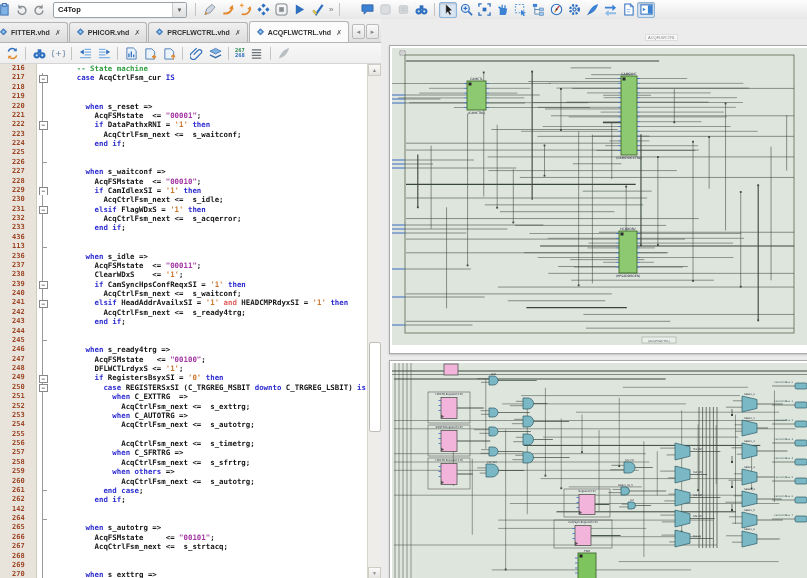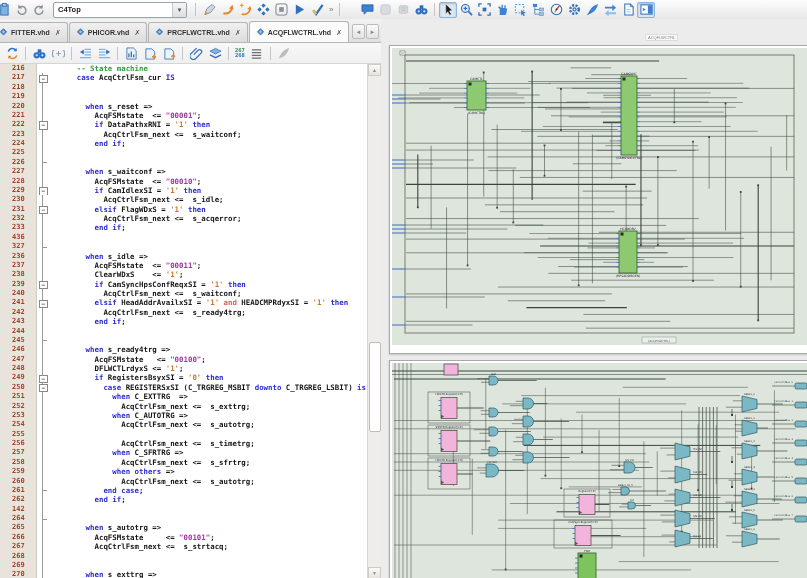--- a/index.html
+++ b/index.html
@@ -397,21 +397,21 @@
           <div class="ln"><span class="num">225</span><span class="fold vline"></span><span class="code"></span></div>
           <div class="ln"><span class="num">226</span><span class="fold vline"><span class="ftick"></span></span><span class="code"></span></div>
           <div class="ln"><span class="num">227</span><span class="fold vline"></span><span class="code">        <span class="k">when</span> s_waitconf =&gt;</span></div>
           <div class="ln"><span class="num">228</span><span class="fold vline"></span><span class="code">          AcqFSMstate  &lt;= <span class="s">"00010"</span>;</span></div>
           <div class="ln"><span class="num">229</span><span class="fold vline"><span class="fbox">−</span></span><span class="code">          <span class="k">if</span> CamIdlexSI = <span class="h">'1'</span> <span class="k">then</span></span></div>
           <div class="ln"><span class="num">230</span><span class="fold vline"></span><span class="code">            AcqCtrlFsm_next &lt;=  s_idle;</span></div>
           <div class="ln"><span class="num">231</span><span class="fold vline"><span class="fbox">−</span></span><span class="code">          <span class="k">elsif</span> FlagWDxS = <span class="h">'1'</span> <span class="k">then</span></span></div>
           <div class="ln"><span class="num">232</span><span class="fold vline"></span><span class="code">            AcqCtrlFsm_next &lt;=  s_acqerror;</span></div>
           <div class="ln"><span class="num">233</span><span class="fold vline"></span><span class="code">          <span class="k">end</span> <span class="k">if</span>;</span></div>
           <div class="ln"><span class="num">436</span><span class="fold vline"></span><span class="code"></span></div>
-          <div class="ln"><span class="num">327</span><span class="fold vline"><span class="ftick"></span></span><span class="code"></span></div>
+          <div class="ln"><span class="num">113</span><span class="fold vline"><span class="ftick"></span></span><span class="code"></span></div>
           <div class="ln"><span class="num">236</span><span class="fold vline"></span><span class="code">        <span class="k">when</span> s_idle =&gt;</span></div>
           <div class="ln"><span class="num">237</span><span class="fold vline"></span><span class="code">          AcqFSMstate  &lt;= <span class="s">"00011"</span>;</span></div>
           <div class="ln"><span class="num">238</span><span class="fold vline"></span><span class="code">          ClearWDxS    &lt;= <span class="h">'1'</span>;</span></div>
           <div class="ln"><span class="num">239</span><span class="fold vline"><span class="fbox">−</span></span><span class="code">          <span class="k">if</span> CamSyncHpsConfReqxSI = <span class="h">'1'</span> <span class="k">then</span></span></div>
           <div class="ln"><span class="num">240</span><span class="fold vline"></span><span class="code">            AcqCtrlFsm_next &lt;=  s_waitconf;</span></div>
           <div class="ln"><span class="num">241</span><span class="fold vline"><span class="fbox">−</span></span><span class="code">          <span class="k">elsif</span> HeadAddrAvailxSI = <span class="h">'1'</span> <span class="a">and</span> HEADCMPRdyxSI = <span class="h">'1'</span> <span class="k">then</span></span></div>
           <div class="ln"><span class="num">242</span><span class="fold vline"></span><span class="code">            AcqCtrlFsm_next &lt;=  s_ready4trg;</span></div>
           <div class="ln"><span class="num">243</span><span class="fold vline"></span><span class="code">          <span class="k">end</span> <span class="k">if</span>;</span></div>
           <div class="ln"><span class="num">244</span><span class="fold vline"></span><span class="code"></span></div>
           <div class="ln"><span class="num">245</span><span class="fold vline"><span class="ftick"></span></span><span class="code"></span></div>

